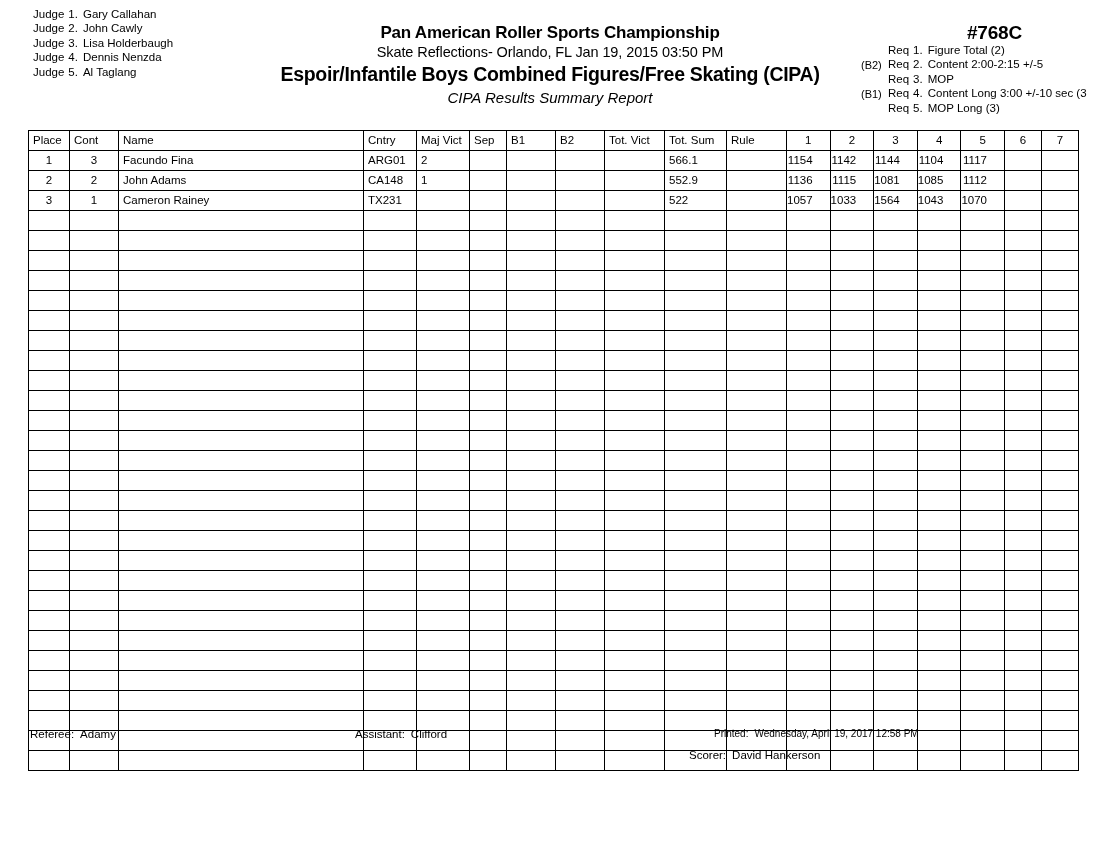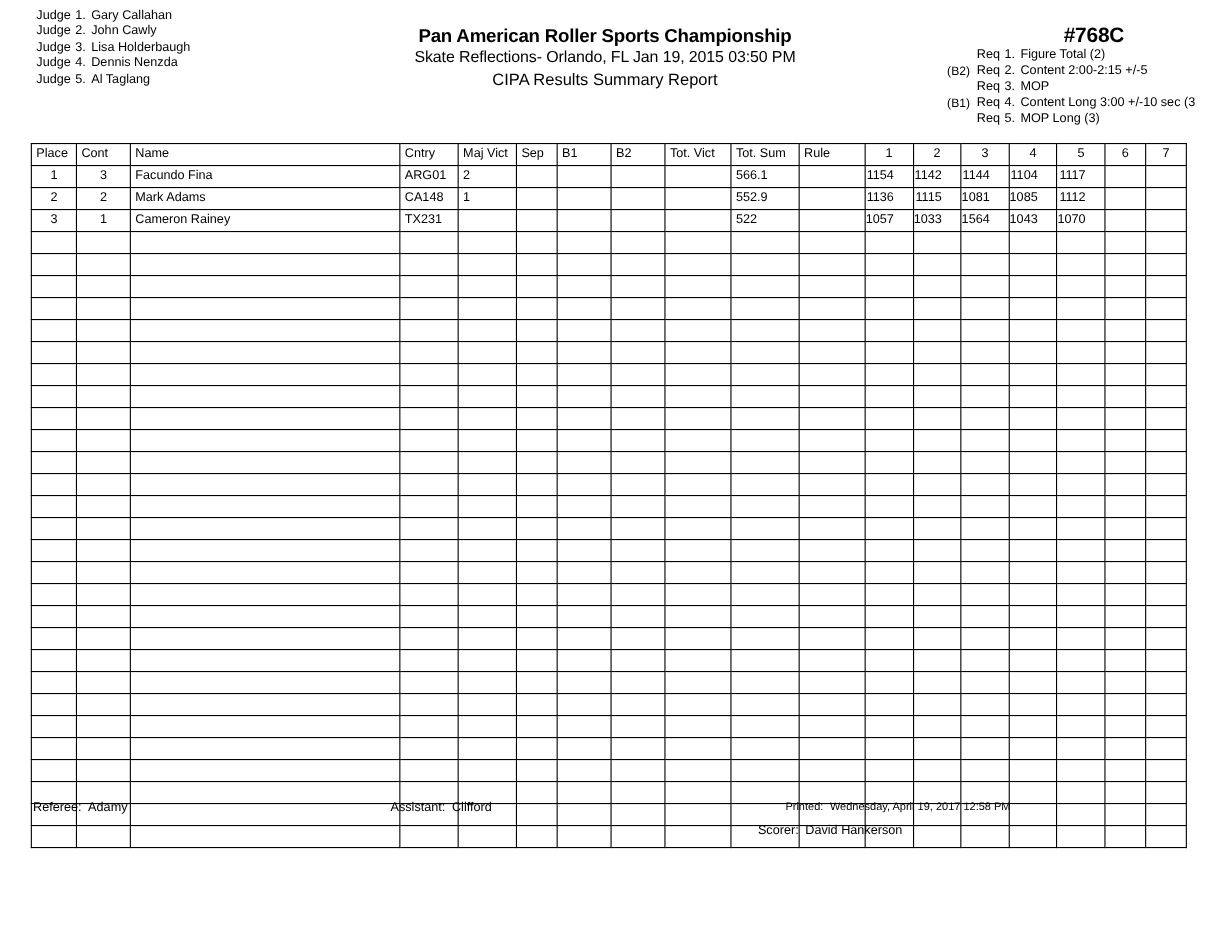--- a/index.html
+++ b/index.html
@@ -53,20 +53,21 @@
   .title-event {
     font-size: 19.5px;
     font-weight: bold;
     line-height: 25px;
     letter-spacing: -0.3px;
     white-space: nowrap;
   }
   .title-report {
     font-size: 15px;
     line-height: 21px;
+    font-style: italic;
   }
 
   
   .evt-number {
     position: absolute;
     right: 78px;
     top: 22px;
     font-size: 19px;
     font-weight: bold;
     letter-spacing: -0.2px;
@@ -187,20 +188,21 @@
       <span class="judge-line"><span class="j-word">Judge</span><span class="j-num">1.</span><span class="j-name">Gary Callahan</span></span>
       <span class="judge-line"><span class="j-word">Judge</span><span class="j-num">2.</span><span class="j-name">John Cawly</span></span>
       <span class="judge-line"><span class="j-word">Judge</span><span class="j-num">3.</span><span class="j-name">Lisa Holderbaugh</span></span>
       <span class="judge-line"><span class="j-word">Judge</span><span class="j-num">4.</span><span class="j-name">Dennis Nenzda</span></span>
       <span class="judge-line"><span class="j-word">Judge</span><span class="j-num">5.</span><span class="j-name">Al Taglang</span></span>
     </div>
 
   <div class="title-block">
     <div class="title-main">Pan American Roller Sports Championship</div>
     <div class="title-sub">Skate Reflections- Orlando, FL  Jan 19, 2015  03:50 PM</div>
+    <div class="title-event">Espoir/Infantile Boys Combined Figures/Free Skating (CIPA)</div>
     <div class="title-report">CIPA Results Summary Report</div>
   </div>
 
   <div class="evt-number">#768C</div>
 
   <div class="bnote bnote-b2">(B2)</div>
   <div class="bnote bnote-b1">(B1)</div>
 
   <div class="reqs" id="reqs-panel">
       <span class="req-line"><span class="r-word">Req</span><span class="r-num">1.</span><span class="r-text">Figure Total (2)</span></span>
@@ -272,21 +274,21 @@
             <td class="jscore">1142</td>
             <td class="jscore">1144</td>
             <td class="jscore">1104</td>
             <td class="jscore">1117</td>
             <td class="jscore"></td>
             <td class="jscore"></td>
           </tr>
           <tr>
             <td class="place">2</td>
             <td class="cont">2</td>
-            <td>Mark Adams</td>
+            <td>John Adams</td>
             <td>CA148</td>
             <td>1</td>
             <td></td>
             <td></td>
             <td></td>
             <td></td>
             <td>552.9</td>
             <td></td>
             <td class="jscore">1136</td>
             <td class="jscore">1115</td>

